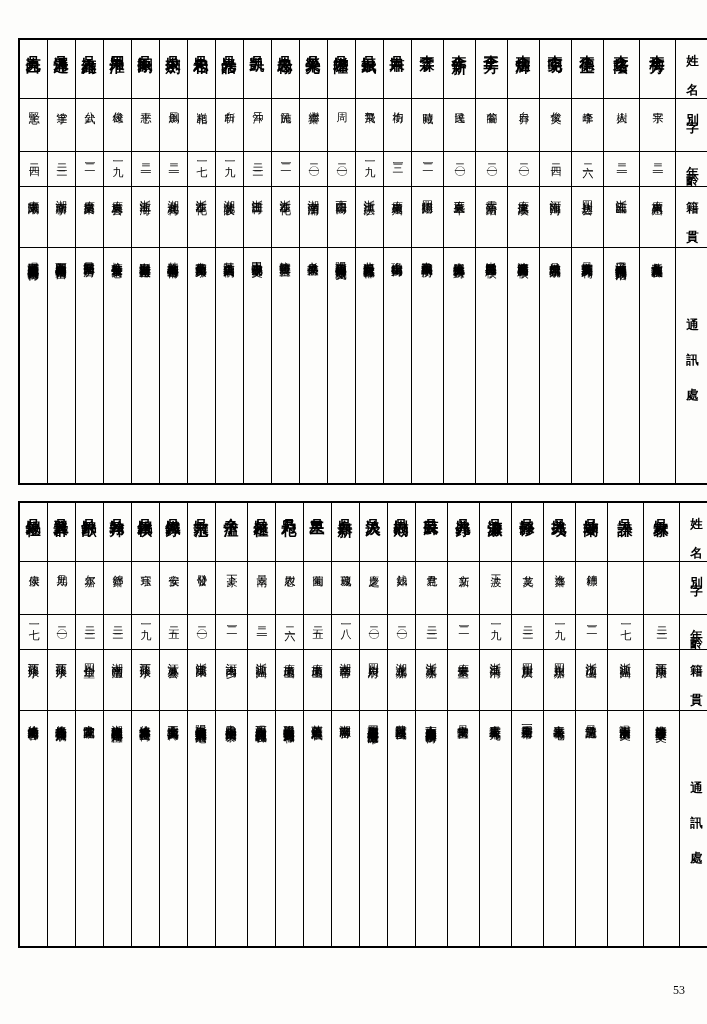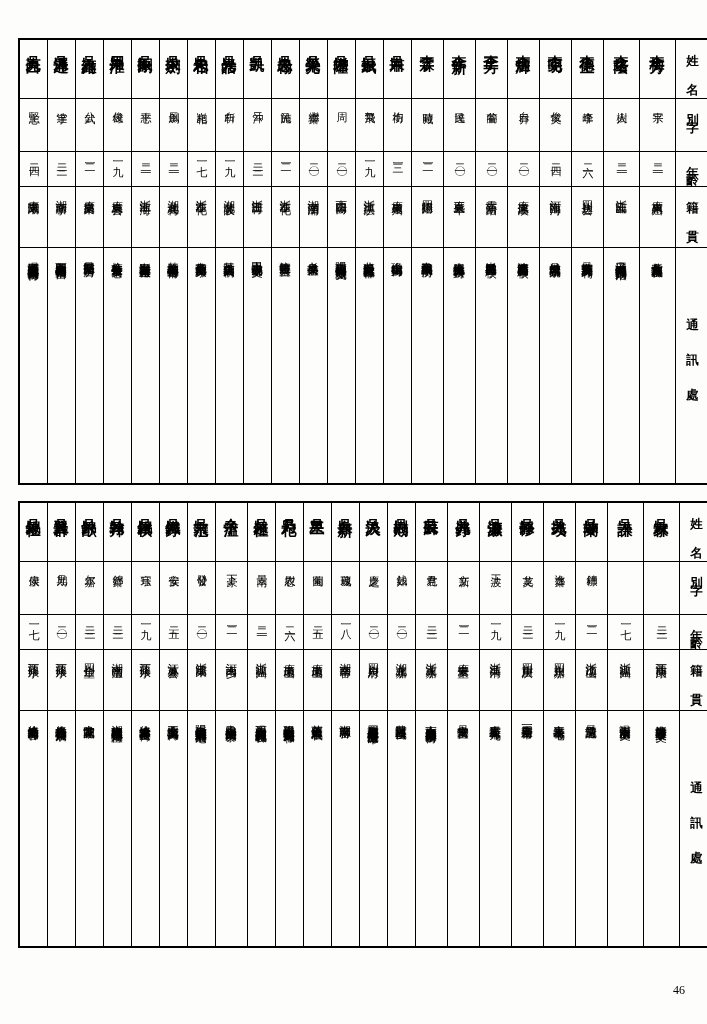--- a/index.html
+++ b/index.html
@@ -892,14 +892,14 @@
             </td>
         <td class="hdr hdr-addr">
               <span class="vt">通 訊 處</span>
             </td>
       </tr>
     </tbody>
       </table>
 
   </div>
 
-  <div class="page-number">46</div>
+  <div class="page-number">53</div>
 </div>
 
 </body></html>

